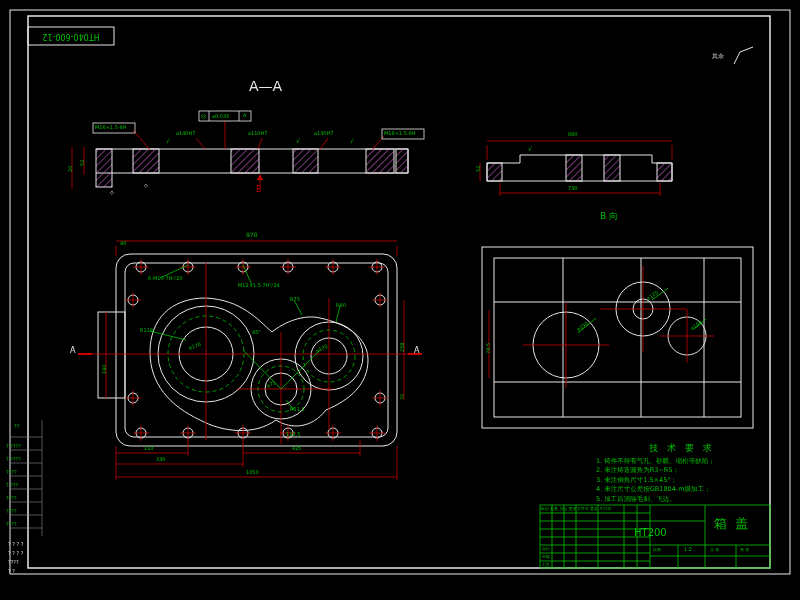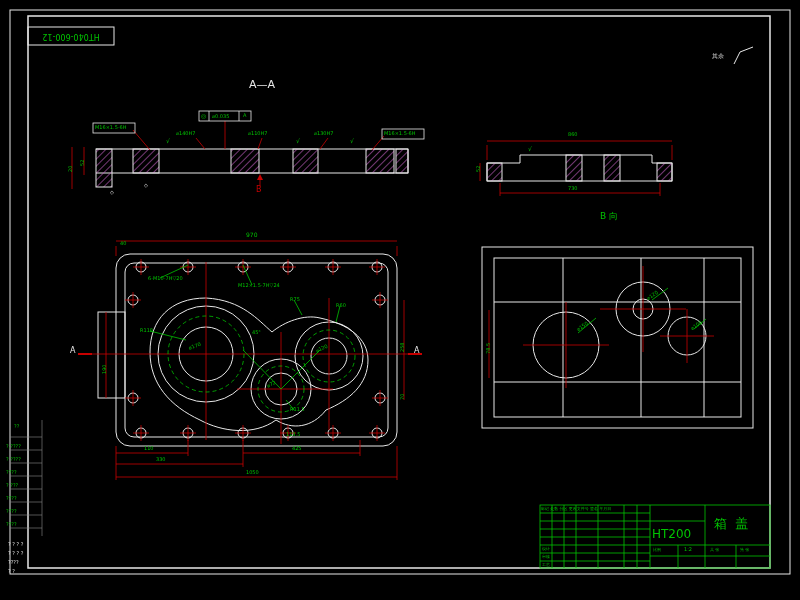--- a/index.html
+++ b/index.html
@@ -225,23 +225,33 @@
         <line x1="598" y1="505" x2="598" y2="568"></line>
     <line x1="624" y1="505" x2="624" y2="568"></line>
         <line x1="637" y1="505" x2="637" y2="568"></line>
   </g>
 </svg>
 
   <div id="drawing-no">HT040-600-12</div>
 
   <span id="surface-prefix">其余</span>
 
+  <div id="tech-req">
+    <span id="tech-req-title">技 术 要 求</span>
+    <div id="tech-req-items">
+        <div class="tech-item">1. 铸件不得有气孔、砂眼、缩松等缺陷；</div>
+        <div class="tech-item">2. 未注铸造圆角为R3~R5；</div>
+        <div class="tech-item">3. 未注倒角尺寸1.5×45°；</div>
+        <div class="tech-item">4. 未注尺寸公差按GB1804-m级加工；</div>
+        <div class="tech-item">5. 加工后清除毛刺、飞边。</div>
+      </div>
+  </div>
 
   <div id="annotations">
-      <span class="ann" style="left: 249px; top: 79px; color: rgb(232, 232, 232); font-size: 11px;">A—A</span>
+      <span class="ann" style="left: 249px; top: 79px; color: rgb(232, 232, 232); font-size: 14px;">A—A</span>
       <span class="ann" style="left: 95px; top: 125px; color: rgb(0, 196, 0); font-size: 5px;">M16×1.5-6H</span>
       <span class="ann" style="left: 384px; top: 131px; color: rgb(0, 196, 0); font-size: 5px;">M16×1.5-6H</span>
       <span class="ann" style="left: 201px; top: 113px; color: rgb(0, 196, 0); font-size: 6px;">◎</span>
       <span class="ann" style="left: 212px; top: 114px; color: rgb(0, 196, 0); font-size: 5px;">⌀0.035</span>
       <span class="ann" style="left: 243px; top: 113px; color: rgb(0, 196, 0); font-size: 5px;">A</span>
       <span class="ann" style="left: 176px; top: 131px; color: rgb(0, 196, 0); font-size: 5px;">⌀140H7</span>
       <span class="ann" style="left: 248px; top: 131px; color: rgb(0, 196, 0); font-size: 5px;">⌀110H7</span>
       <span class="ann" style="left: 314px; top: 131px; color: rgb(0, 196, 0); font-size: 5px;">⌀130H7</span>
       <span class="ann" style="left: 80px; top: 166px; color: rgb(0, 196, 0); font-size: 5px; transform: rotate(-90deg);">52</span>
       <span class="ann" style="left: 68px; top: 172px; color: rgb(0, 196, 0); font-size: 5px; transform: rotate(-90deg);">20</span>
@@ -291,21 +301,21 @@
       <span class="ann" style="left: 6px; top: 509px; color: rgb(0, 196, 0); font-size: 5px;">????</span>
       <span class="ann" style="left: 6px; top: 522px; color: rgb(0, 196, 0); font-size: 5px;">????</span>
       <span class="ann" style="left: 8px; top: 542px; color: rgb(232, 232, 232); font-size: 5px;">? ? ? ?</span>
       <span class="ann" style="left: 8px; top: 551px; color: rgb(232, 232, 232); font-size: 5px;">? ? ? ?</span>
       <span class="ann" style="left: 8px; top: 560px; color: rgb(232, 232, 232); font-size: 5px;">????</span>
       <span class="ann" style="left: 8px; top: 569px; color: rgb(232, 232, 232); font-size: 5px;">? ?</span>
       <span class="ann" style="left: 541px; top: 507px; color: rgb(0, 196, 0); font-size: 4px;">标记 处数 分区 更改文件号 签名 年月日</span>
       <span class="ann" style="left: 542px; top: 547px; color: rgb(0, 196, 0); font-size: 4px;">设计</span>
       <span class="ann" style="left: 542px; top: 555px; color: rgb(0, 196, 0); font-size: 4px;">审核</span>
       <span class="ann" style="left: 542px; top: 563px; color: rgb(0, 196, 0); font-size: 4px;">工艺</span>
-      <span class="ann" style="left: 652px; top: 528px; color: rgb(0, 196, 0); font-size: 12px;">HT200</span>
+      <span class="ann" style="left: 634px; top: 528px; color: rgb(0, 196, 0); font-size: 10px;">HT200</span>
       <span class="ann" style="left: 714px; top: 517px; color: rgb(0, 196, 0); font-size: 13px;">箱  盖</span>
       <span class="ann" style="left: 653px; top: 548px; color: rgb(0, 196, 0); font-size: 4px;">比例</span>
       <span class="ann" style="left: 684px; top: 547px; color: rgb(0, 196, 0); font-size: 5px;">1:2</span>
       <span class="ann" style="left: 710px; top: 548px; color: rgb(0, 196, 0); font-size: 4px;">共 张</span>
       <span class="ann" style="left: 740px; top: 548px; color: rgb(0, 196, 0); font-size: 4px;">第 张</span>
     </div>
 
 </div>
 
 </body></html>

